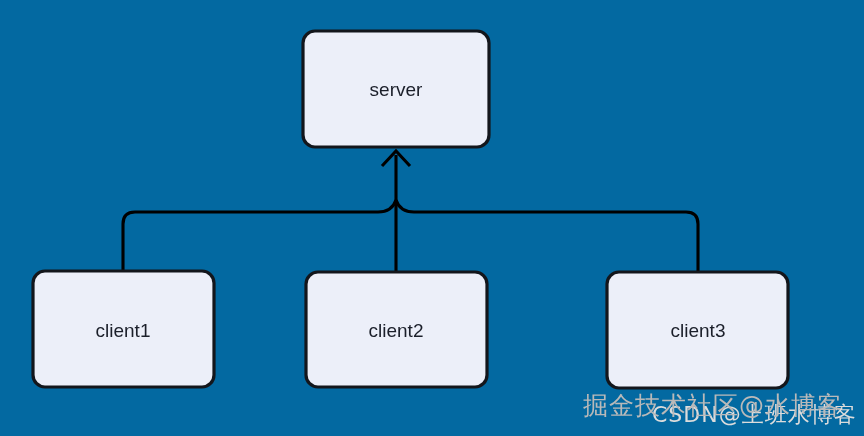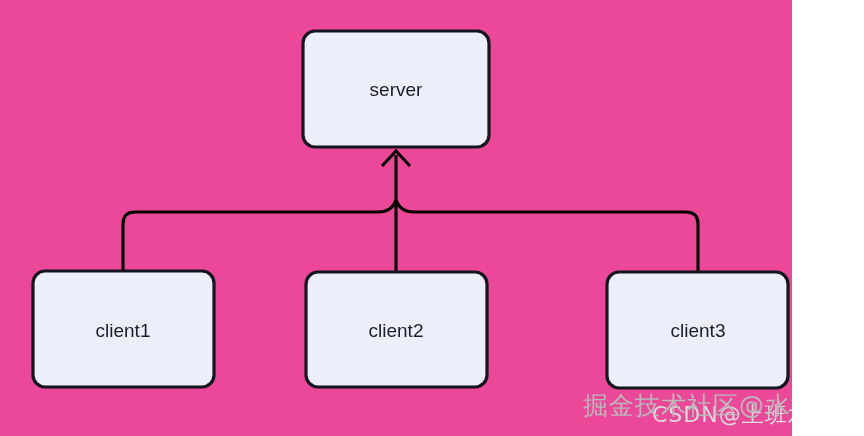--- a/index.html
+++ b/index.html
@@ -5,23 +5,23 @@
   html, body {
     margin: 0;
     padding: 0;
     background: #ffffff;
   }
   body {
     font-family: "Liberation Sans", sans-serif;
   }
   #canvas {
     position: relative;
-    width: 792px;
+    width: 864px;
     height: 436px;
-    background: #ec4899;
+    background: #0369a1;
     overflow: hidden;
   }
   #diagram-svg {
     position: absolute;
     left: 0;
     top: 0;
     width: 864px;
     height: 436px;
   }
   .node-label {

